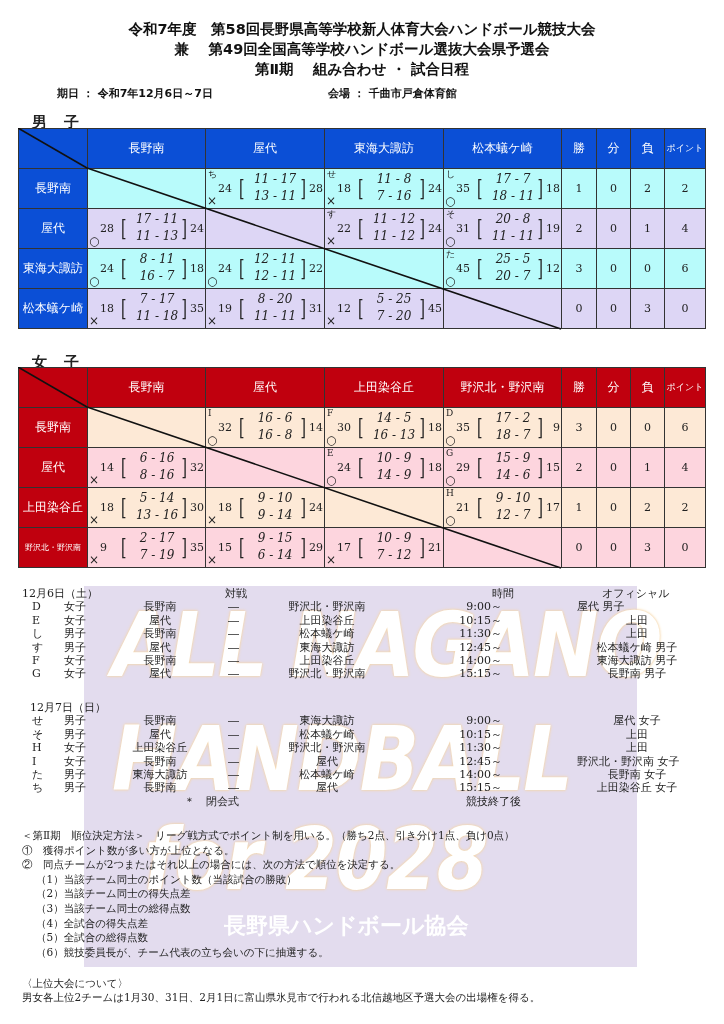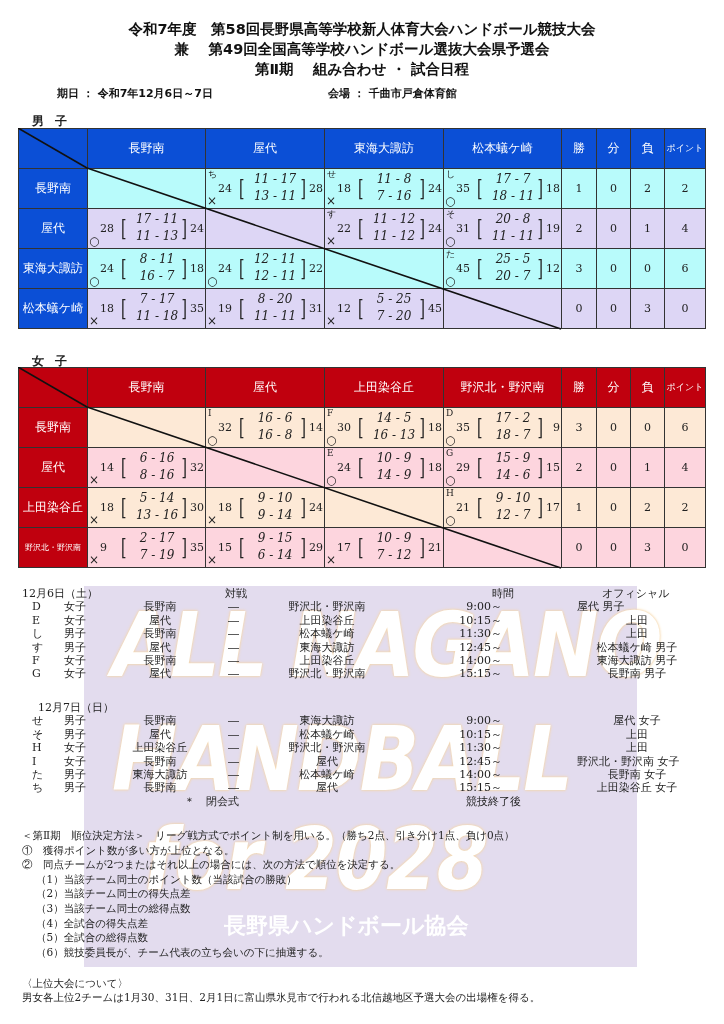--- a/index.html
+++ b/index.html
@@ -1,19 +1,19 @@
 <!DOCTYPE html>
 <html><head>
 <meta charset="utf-8">
 <style>
   html,body{margin:0;padding:0;background:#fff;}
   body{width:724px;height:1024px;position:relative;overflow:hidden;font-family:"DejaVu Serif","Liberation Serif",serif;color:#222;}
   .title{position:absolute;left:0;width:724px;text-align:center;font-family:"DejaVu Sans","Liberation Sans",sans-serif;font-weight:bold;font-size:14.5px;color:#111;}
   .meta{position:absolute;top:86px;font-family:"DejaVu Sans","Liberation Sans",sans-serif;font-weight:bold;font-size:11px;color:#111;}
-  .section-label{position:absolute;left:32px;font-family:Liberation Serif, serif;font-weight:bold;font-size:12px;letter-spacing:4px;}
+  .section-label{position:absolute;left:32px;font-family:Liberation Mono, monospace;font-weight:bold;font-size:15px;letter-spacing:4px;}
   table.league{position:absolute;left:18px;border-collapse:collapse;table-layout:fixed;}
   table.league td{border:1.2px solid #333;padding:0;height:39px;position:relative;text-align:center;font-size:11px;}
   table.league th{border:1.2px solid #333;height:39px;font-family:"DejaVu Sans","Liberation Sans",sans-serif;font-weight:normal;color:#fff;font-size:12px;padding:0;}
   .boys th{background:#0b4fd6;}
   .girls th{background:#c0000e;}
   .boys td.rowhead,.boys th.rowhead{background:#0b4fd6;color:#fff;font-family:"DejaVu Sans","Liberation Sans",sans-serif;font-size:12px;}
   .girls td.rowhead{background:#c0000e;color:#fff;font-family:"DejaVu Sans","Liberation Sans",sans-serif;font-size:12px;}
   .girls td.rowhead.small{font-size:8px;}
   .boys tr.r0 td:not(.rowhead),.boys tr.r2 td:not(.rowhead){background:#b8fbfb;}
   .boys tr.r1 td:not(.rowhead),.boys tr.r3 td:not(.rowhead){background:#ddd6f5;}
@@ -575,21 +575,21 @@
       <span style="left:108px;width:60px;text-align:center;">屋代</span>
       <span style="left:206px;">―</span>
       <span style="left:250px;width:110px;text-align:center;">野沢北・野沢南</span>
       <span style="left:420px;width:60px;text-align:right;">15:15～</span>
       <span style="left:555px;width:120px;text-align:center;">長野南 男子</span>
     </div>
 </div>
 
 <div class="sched" style="left:22px;top:701px;width:690px;">
   <div class="srow" style="top:0;width:690px;">
-    <span style="left:16px;">12月7日（日）</span>
+    <span style="left:8px;">12月7日（日）</span>
   </div>
   <div class="srow" style="top:13.4px;width:690px;">
       <span style="left:10px;">せ</span>
       <span style="left:42px;">男子</span>
       <span style="left:88px;width:100px;text-align:center;">長野南</span>
       <span style="left:206px;">―</span>
       <span style="left:250px;width:110px;text-align:center;">東海大諏訪</span>
       <span style="left:420px;width:60px;text-align:right;">9:00～</span>
       <span style="left:555px;width:120px;text-align:center;">屋代 女子</span>
     </div>

